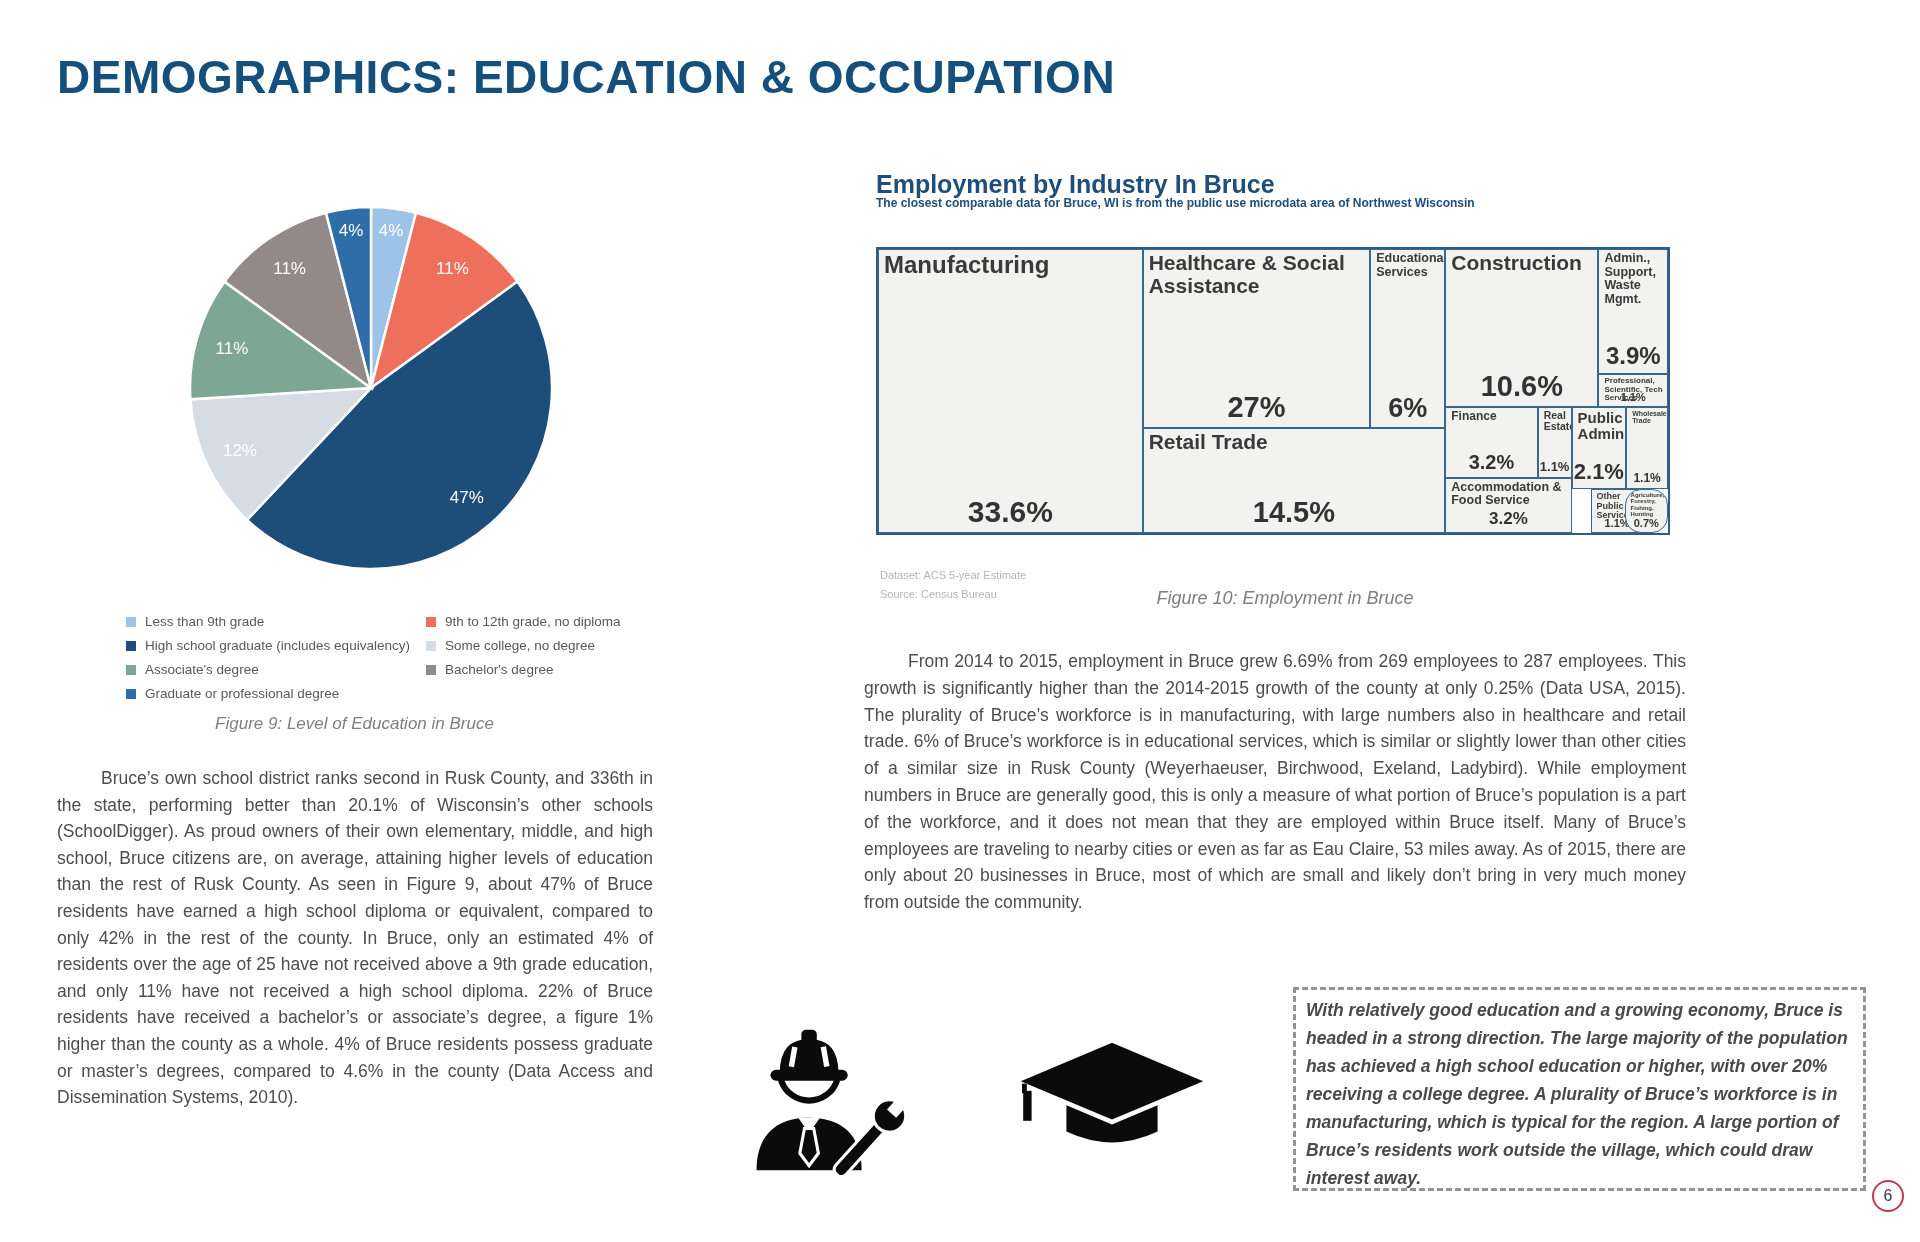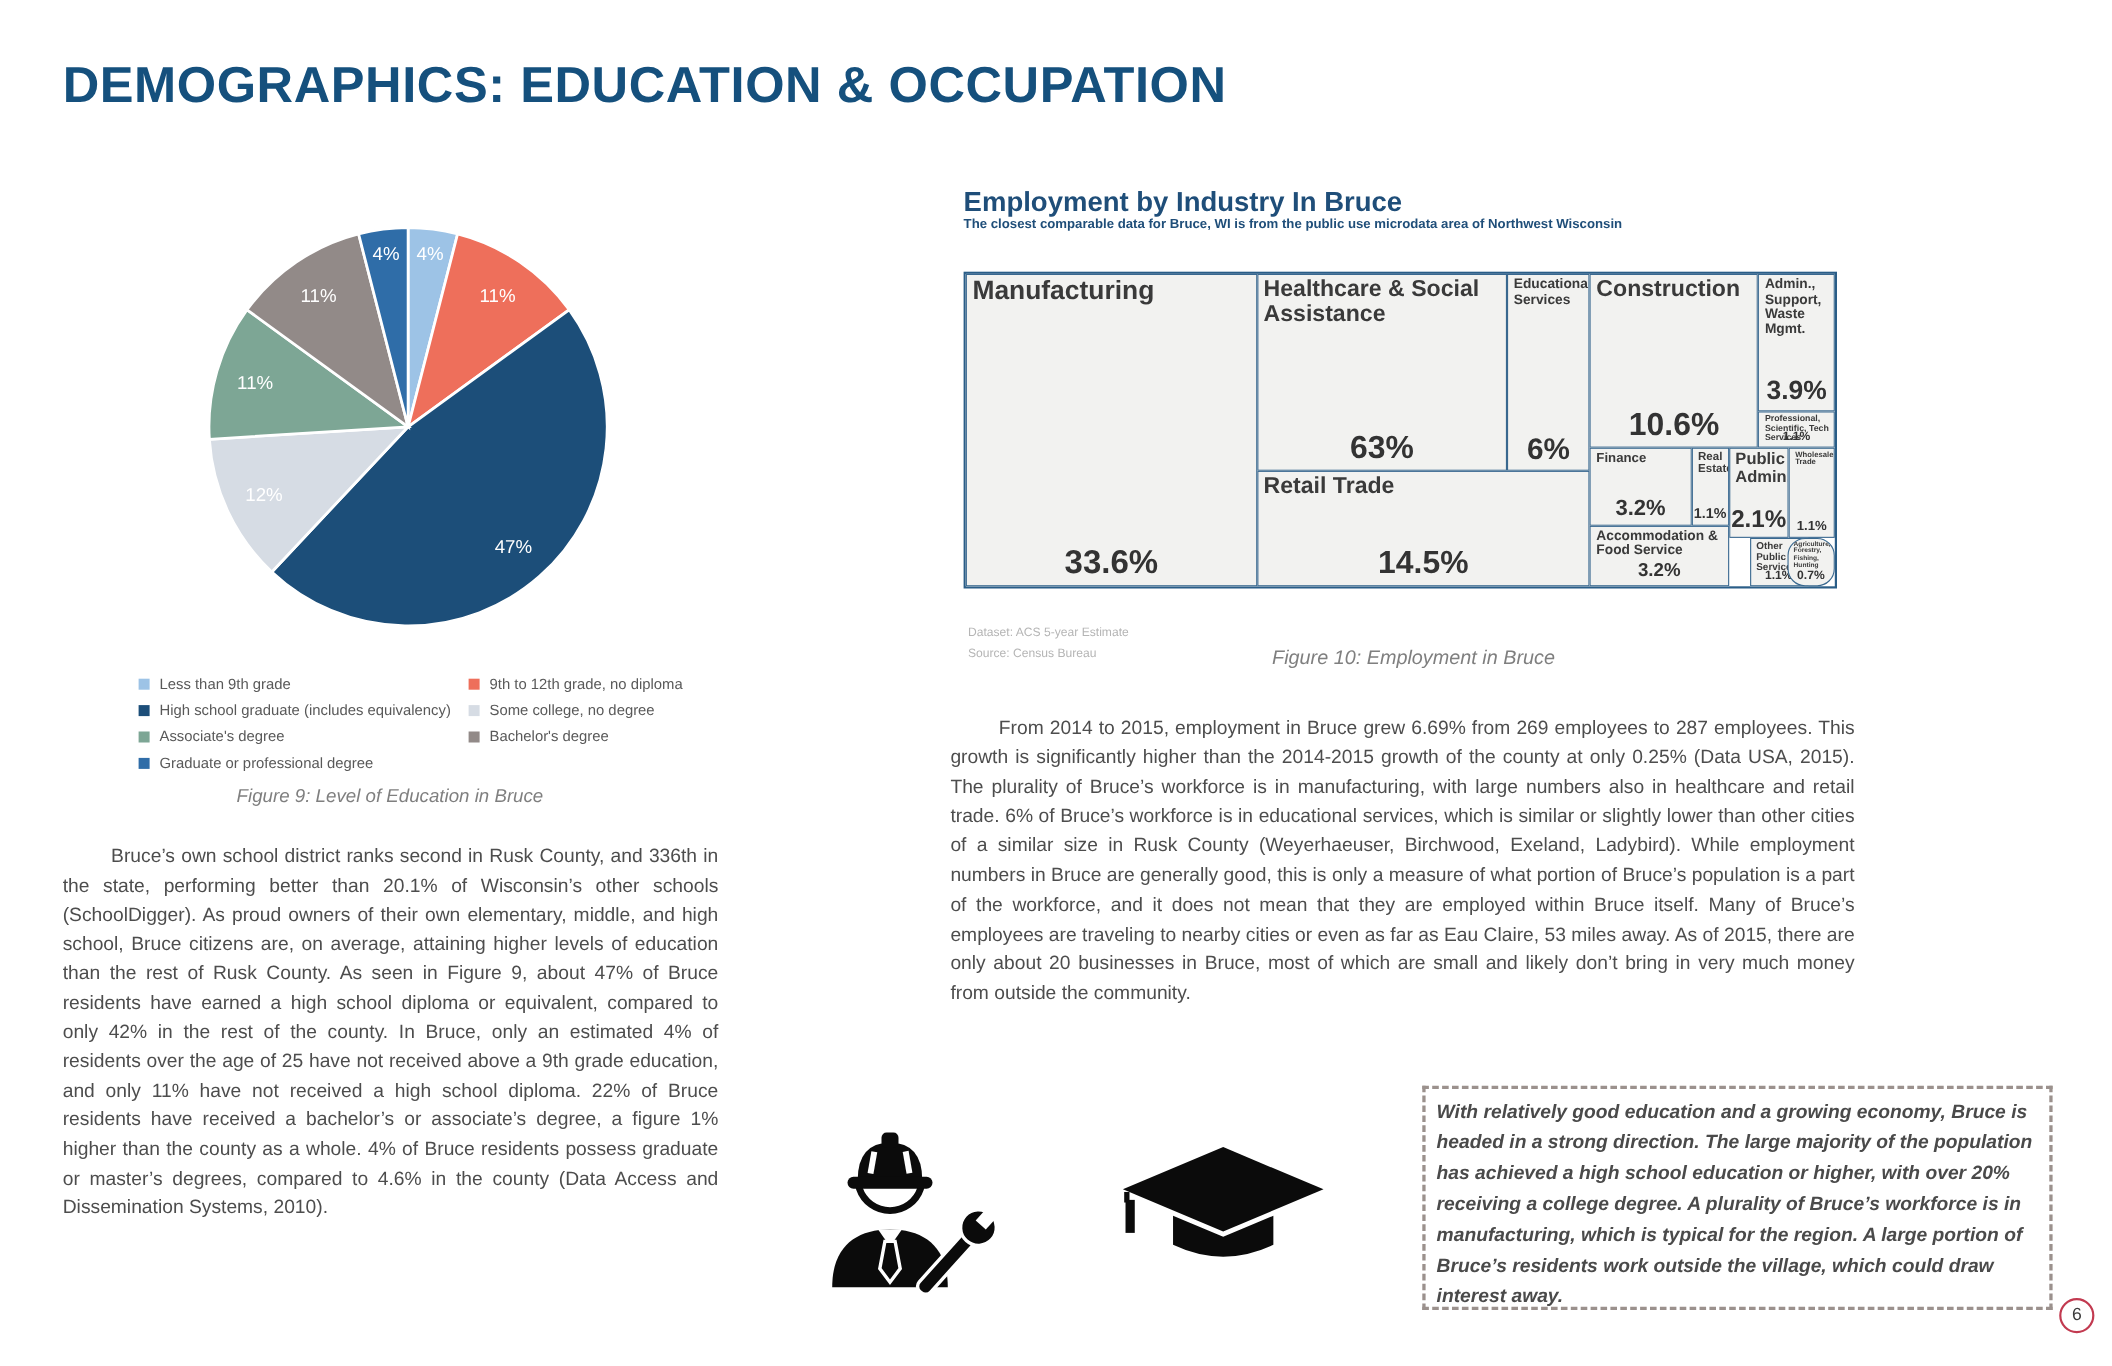--- a/index.html
+++ b/index.html
@@ -104,21 +104,21 @@
 
   <div class="abs tm-title">Employment by  Industry In Bruce</div>
   <div class="abs tm-subtitle">The closest comparable data for Bruce, WI is from the public use microdata area of Northwest Wisconsin</div>
   <div class="abs treemap" id="treemap">
       <div class="tm-cell" style="left: 0%; top: 0%; width: 33.5%; height: 100%;">
         <div class="tm-label" style="font-size: 24px;">Manufacturing</div>
         <div class="tm-value" style="font-size: 30px;">33.6%</div>
       </div>
       <div class="tm-cell" style="left: 33.5%; top: 0%; width: 28.8%; height: 63%;">
         <div class="tm-label" style="font-size: 21px;">Healthcare &amp; Social Assistance</div>
-        <div class="tm-value" style="font-size: 29px;">63%</div>
+        <div class="tm-value" style="font-size: 29px;">27%</div>
       </div>
       <div class="tm-cell" style="left: 62.3%; top: 0%; width: 9.5%; height: 63%;">
         <div class="tm-label" style="font-size: 12.5px;">Educational Services</div>
         <div class="tm-value" style="font-size: 27px;">6%</div>
       </div>
       <div class="tm-cell" style="left: 33.5%; top: 63%; width: 38.3%; height: 37%;">
         <div class="tm-label" style="font-size: 21px;">Retail Trade</div>
         <div class="tm-value" style="font-size: 29px;">14.5%</div>
       </div>
       <div class="tm-cell" style="left: 71.8%; top: 0%; width: 19.4%; height: 55.5%; padding-left: 44px;">

